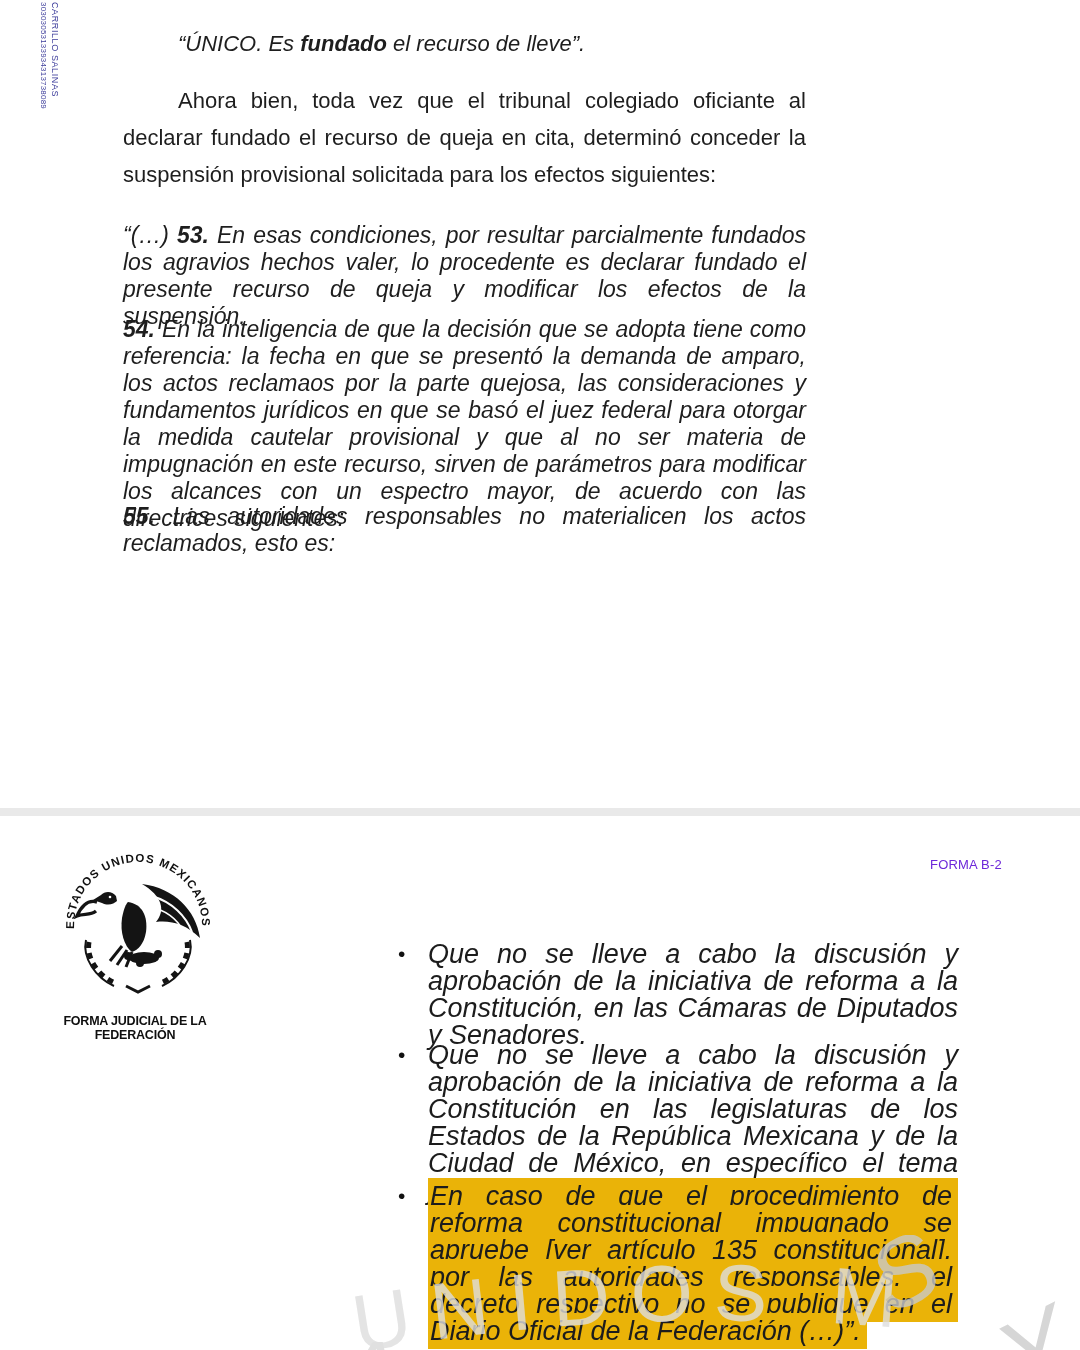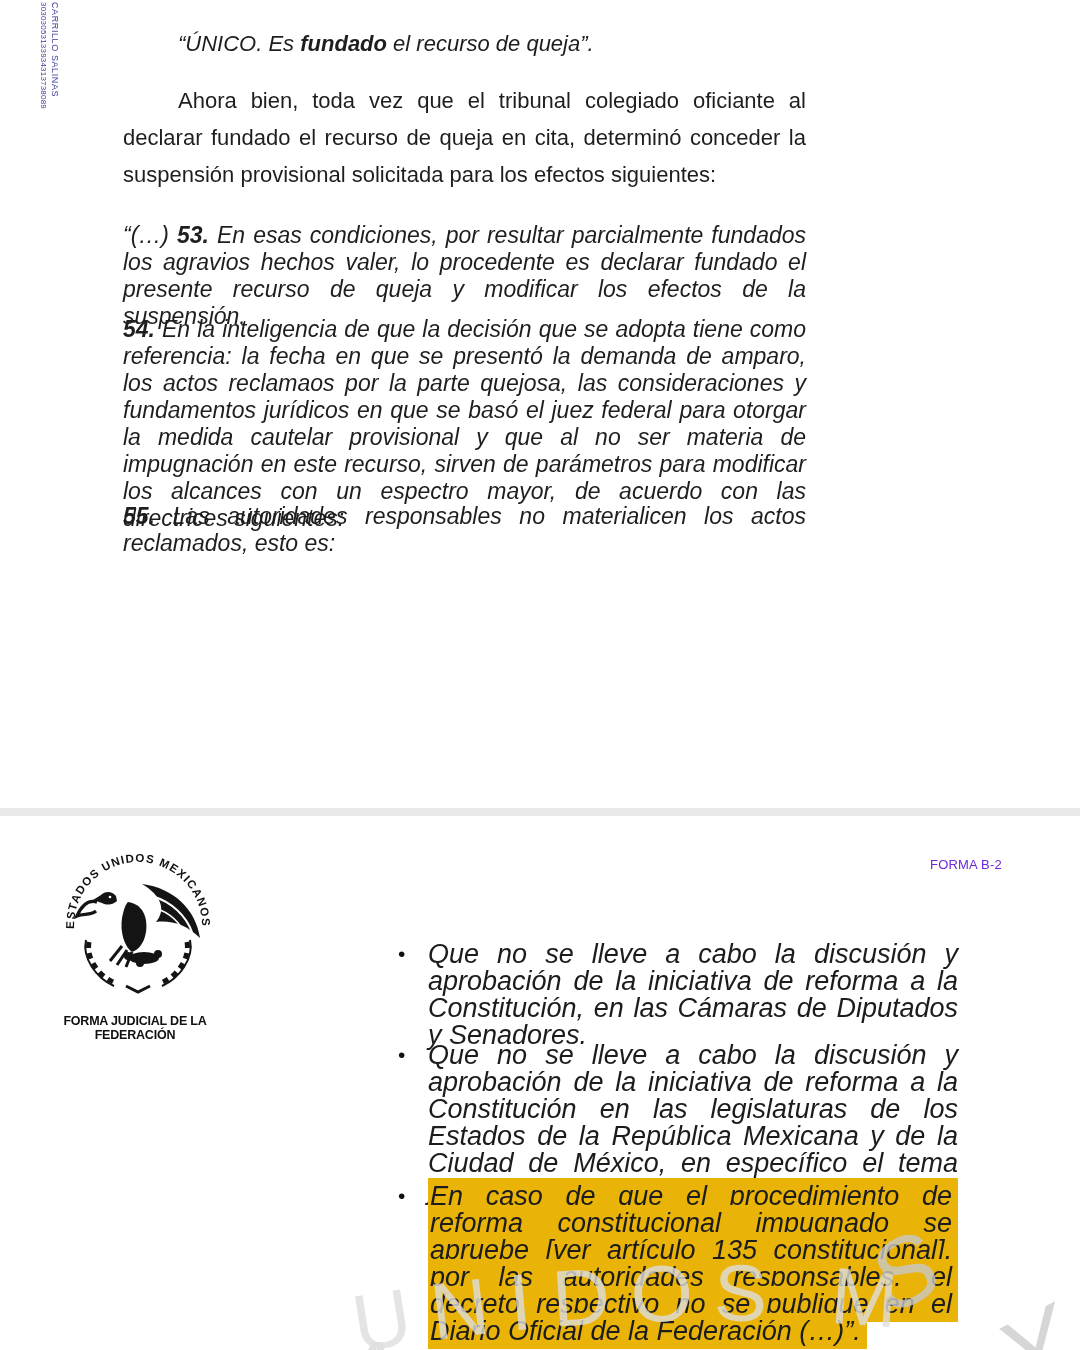--- a/index.html
+++ b/index.html
@@ -46,21 +46,21 @@
   .watermark{position:absolute;left:0;top:1235px;pointer-events:none;opacity:.8;}
 </style>
 </head>
 <body>
 
 <div class="vstamp">
   <div>CARRILLO SALINAS</div>
   <div class="num">30303053133934313738089</div>
 </div>
 
-<p class="textblock quoteline" style="top:30px;"><span>“ÚNICO. Es </span><b>fundado</b><span> el recurso de queja”.</span></p>
+<p class="textblock quoteline" style="top:30px;"><span>“ÚNICO. Es </span><b>fundado</b><span> el recurso de lleve”.</span></p>
 
 <p class="textblock lead" style="top:82px;">Ahora bien, toda vez que el tribunal colegiado oficiante al declarar fundado el recurso de queja en cita, determinó conceder la suspensión provisional solicitada para los efectos siguientes:</p>
 
 <p class="textblock qblock ind" style="top:222px;"><span>“(…) </span><b>53.</b><span> En esas condiciones, por resultar parcialmente fundados los agravios hechos valer, lo procedente es declarar fundado el presente recurso de queja y modificar los efectos de la suspensión.</span></p>
 
 <p class="textblock qblock ind" style="top:316px;"><b>54.</b><span> En la inteligencia de que la decisión que se adopta tiene como referencia: la fecha en que se presentó la demanda de amparo, los actos reclamaos por la parte quejosa, las consideraciones y fundamentos jurídicos en que se basó el juez federal para otorgar la medida cautelar provisional y que al no ser materia de impugnación en este recurso, sirven de parámetros para modificar los alcances con un espectro mayor, de acuerdo con las directrices siguientes:</span></p>
 
 <p class="textblock qblock ind" style="top:503px;"><b>55.</b><span> Las autoridades responsables no materialicen los actos reclamados, esto es:</span></p>
 
 <div class="divider"></div>

